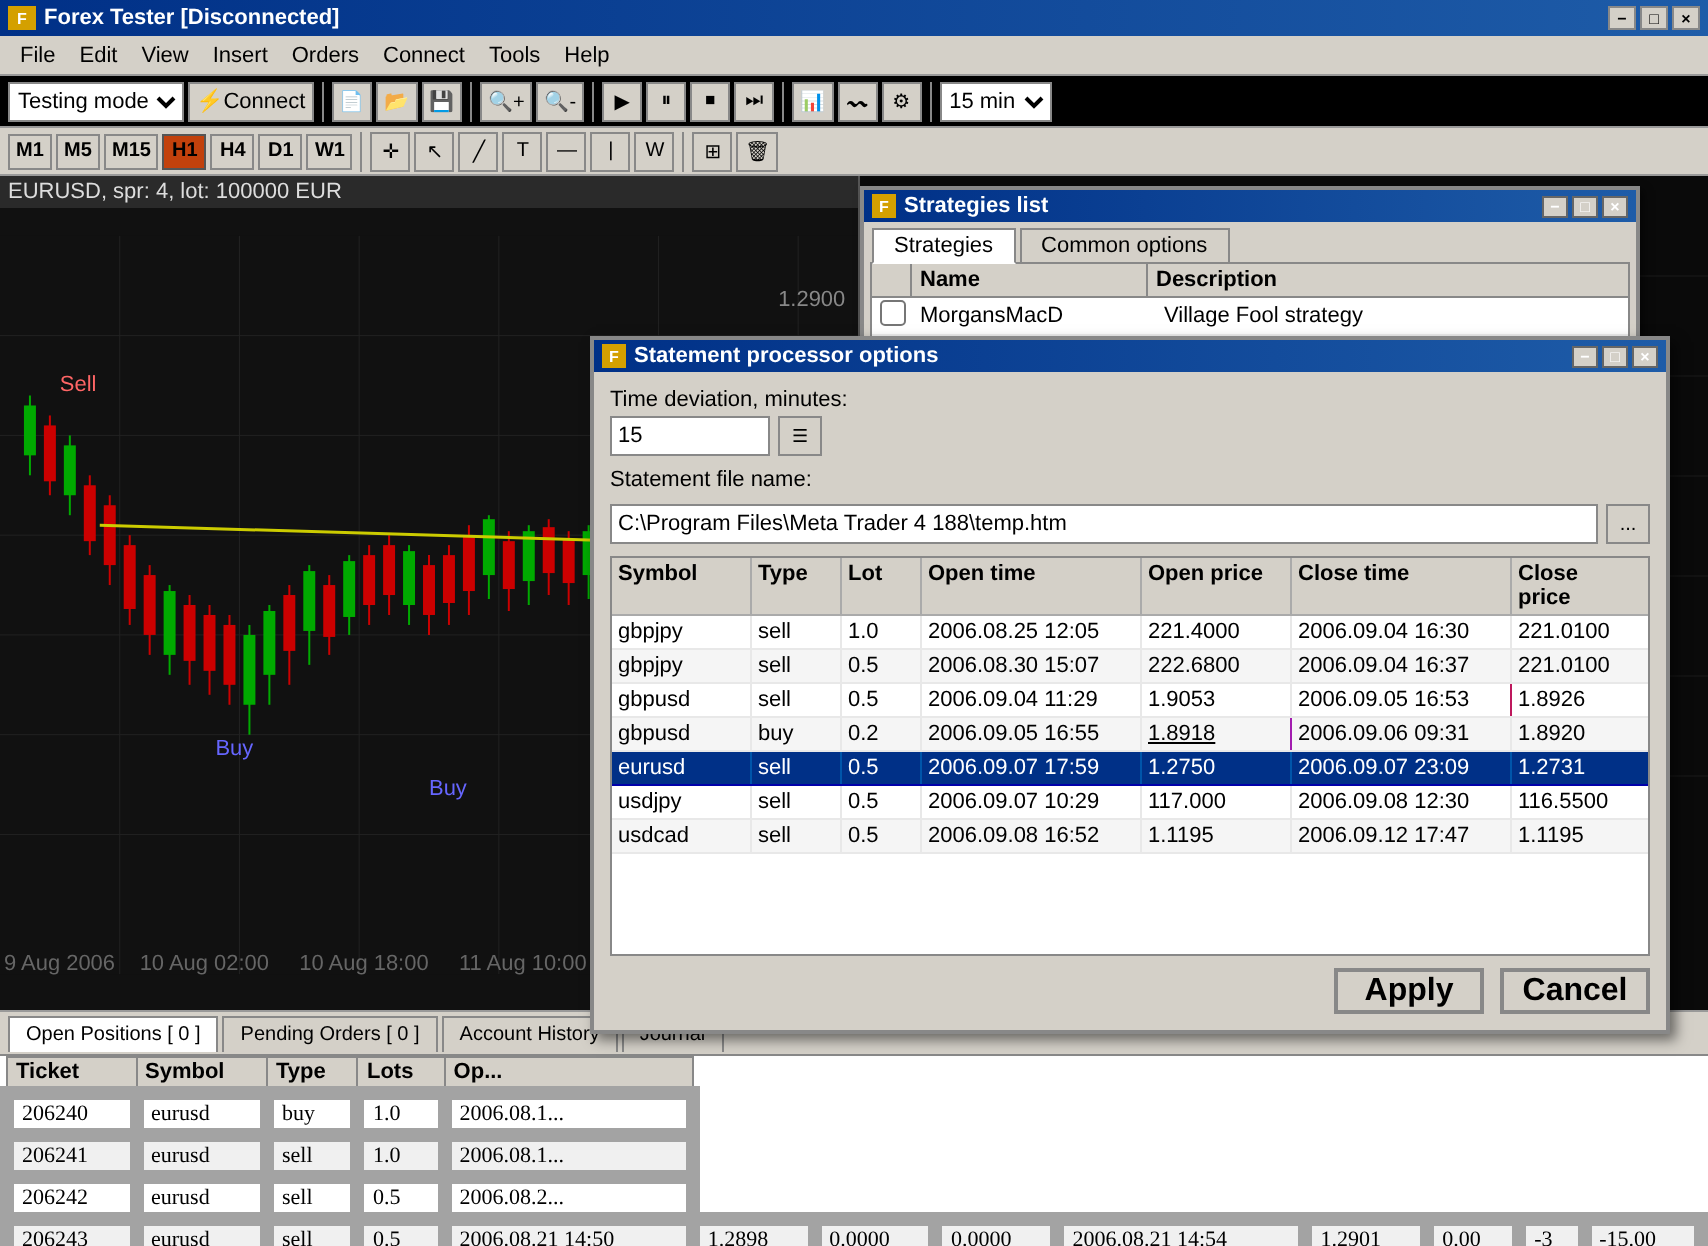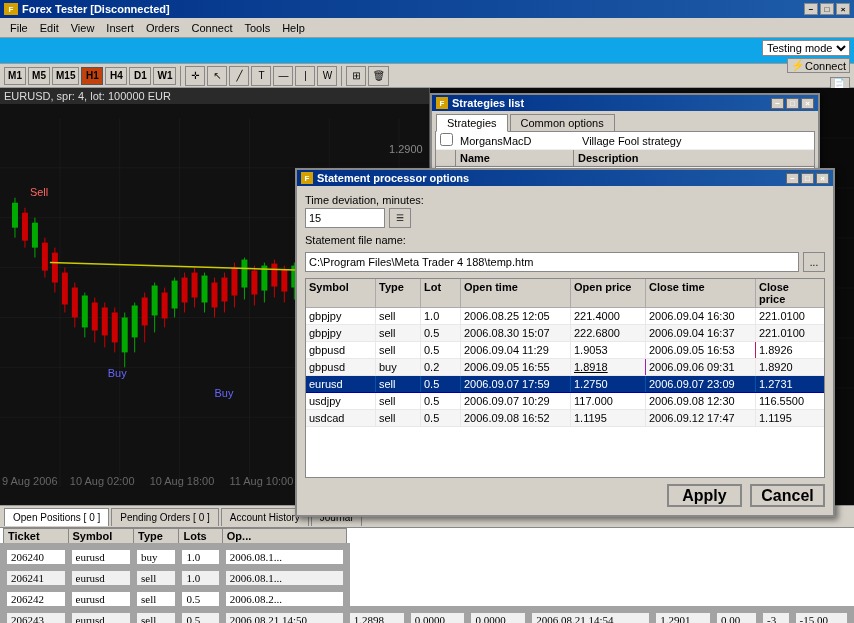--- a/index.html
+++ b/index.html
@@ -36,28 +36,27 @@
       border-bottom: 1px solid #999;
     }
     .menu-item {
       padding: 1px 6px;
       cursor: pointer;
       font-size: 11px;
     }
 
     
     .toolbar {
-      background: #0ea5e9;
+      background: #000000;
       height: 26px;
       display: flex;
-      align-items: flex-end;
+      align-items: center;
       padding: 2px 4px;
       border-bottom: 1px solid #999;
       gap: 2px;
-      flex-direction: column;
     }
     .toolbar-select {
       height: 20px;
       font-size: 11px;
       background: white;
       border: 1px solid #888;
     }
     .toolbar-btn {
       height: 20px;
       min-width: 20px;
@@ -595,30 +594,30 @@
         <div class="win-btn">−</div>
         <div class="win-btn">□</div>
         <div class="win-btn">×</div>
       </div>
     </div>
     <div class="win-tabs">
       <div class="win-tab active">Strategies</div>
       <div class="win-tab">Common options</div>
     </div>
     <div style="background:white;margin:0 3px 3px 3px;border:1px solid #888;">
-      <div style="display:flex;align-items:center;border-bottom:1px solid #eee;padding:1px 0;">
-        <div style="width:20px;text-align:center;"><input type="checkbox" style=""></div>
-        <div style="flex:1;padding:1px 4px;">MorgansMacD</div>
-        <div style="flex:2;padding:1px 4px;">Village Fool strategy</div>
-      </div>
       <div style="display:flex;background:#d4d0c8;border-bottom:1px solid #888;">
         <div style="width:20px;border-right:1px solid #888;padding:2px;"></div>
         <div style="flex:1;padding:2px 4px;border-right:1px solid #888;font-weight:bold;">Name</div>
         <div style="flex:2;padding:2px 4px;font-weight:bold;">Description</div>
         <div style="width:14px;"></div>
+      </div>
+      <div style="display:flex;align-items:center;border-bottom:1px solid #eee;padding:1px 0;">
+        <div style="width:20px;text-align:center;"><input type="checkbox" style=""></div>
+        <div style="flex:1;padding:1px 4px;">MorgansMacD</div>
+        <div style="flex:2;padding:1px 4px;">Village Fool strategy</div>
       </div>
       <div style="display:flex;align-items:center;border-bottom:1px solid #eee;padding:1px 0;">
         <div style="width:20px;text-align:center;"><input type="checkbox" style=""></div>
         <div style="flex:1;padding:1px 4px;">SimpleSMA</div>
         <div style="flex:2;padding:1px 4px;">Стратегия по пересечению 2x SMA</div>
       </div>
       <div style="display:flex;align-items:center;border-bottom:1px solid #eee;padding:1px 0;background:#c8e0ff;">
         <div style="width:20px;text-align:center;"><input type="checkbox" checked="" style=""></div>
         <div style="flex:1;padding:1px 4px;">StatementProce...</div>
         <div style="flex:2;padding:1px 4px;">Executes orders from a statement</div>

